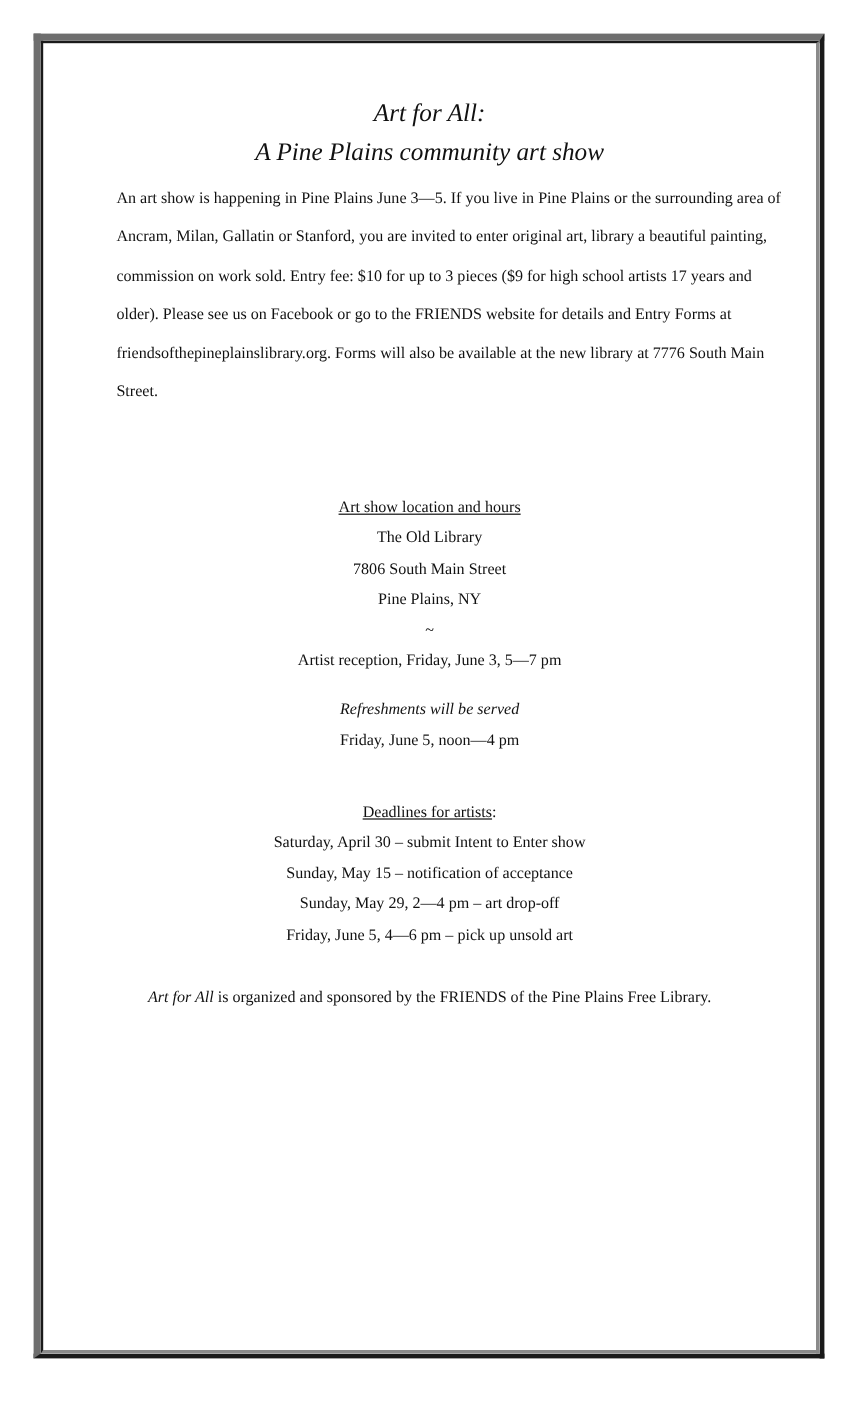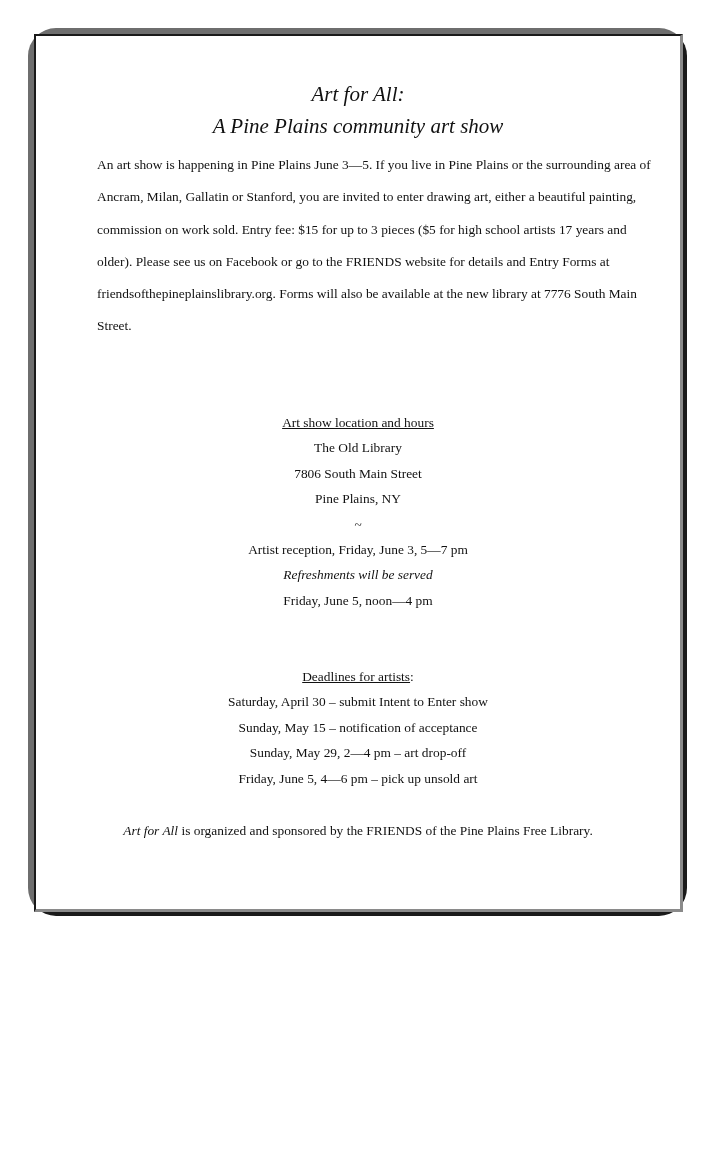--- a/index.html
+++ b/index.html
@@ -1,57 +1,57 @@
 <!DOCTYPE html>
 <html><head>
 <meta charset="utf-8">
 <style>
   html, body { margin: 0; padding: 0; background: #ffffff; }
   body { width: 714px; height: 1175px; position: relative; overflow: hidden;
          font-family: "Liberation Serif", "DejaVu Serif", serif; color: #111; }
   .frame {
-    position: absolute; left: 28px; top: 28px; width: 659px; height: 888px;
+    position: absolute; left: 28px; top: 28px; width: 659px; height: 1104px;
     box-sizing: border-box;
     border-top: 6px solid #6e6e6e; border-left: 6px solid #6e6e6e;
-    border-right: 4px solid #1a1a1a; border-bottom: 4px solid #1a1a1a; border-radius: 28px;
+    border-right: 4px solid #1a1a1a; border-bottom: 4px solid #1a1a1a;
   }
   .frame-inner {
     position: absolute; inset: 0; box-sizing: border-box;
     border-top: 2px solid #1a1a1a; border-left: 2px solid #1a1a1a;
     border-right: 3px solid #8a8a8a; border-bottom: 3px solid #8a8a8a;
     background: #fff;
   }
   .title { position: absolute; left: 0; right: 0; text-align: center;
            font-style: italic; font-size: 21px; line-height: 1; }
   .t1 { top: 48px; }
   .t2 { top: 80px; }
   .body-para { position: absolute; left: 37px; width: 590px; top: 113px;
                font-size: 13.4px; line-height: 32.3px; margin-left: 24px; }
   .center-block { position: absolute; left: 0; right: 0; text-align: center;
                   font-size: 13.4px; }
   .center-block .line { height: 25.4px; line-height: 25.4px; }
   .u { text-decoration: underline; }
-  .i { font-style: italic; }
+  .i { font-style: italic; margin-top: 16px; }
   .loc { top: 374px; }
   .dead { top: 628px; text-align: center; }
   .footer { top: 782px; }
 </style>
 </head>
 <body>
 
 <div class="frame">
   <div class="frame-inner">
 
     <div class="title t1">Art for All:</div>
     <div class="title t2">A Pine Plains community art show</div>
 
     <div class="body-para">
       <div>An art show is happening in Pine Plains June 3—5. If you live in Pine Plains or the surrounding area of</div>
-      <div>Ancram, Milan, Gallatin or Stanford, you are invited to enter drawing art, either a beautiful painting,</div>
-      <div>commission on work sold. Entry fee: $15 for up to 3 pieces ($5 for high school artists 17 years and</div>
+      <div>Ancram, Milan, Gallatin or Stanford, you are invited to enter original art, library a beautiful painting,</div>
+      <div>commission on work sold. Entry fee: $10 for up to 3 pieces ($9 for high school artists 17 years and</div>
       <div>older). Please see us on Facebook or go to the FRIENDS website for details and Entry Forms at</div>
       <div>friendsofthepineplainslibrary.org. Forms will also be available at the new library at 7776 South Main</div>
       <div>Street.</div>
     </div>
 
     <div class="center-block loc">
       <div class="line"><span class="u">Art show location and hours</span></div>
       <div class="line">The Old Library</div>
       <div class="line">7806 South Main Street</div>
       <div class="line">Pine Plains, NY</div>

